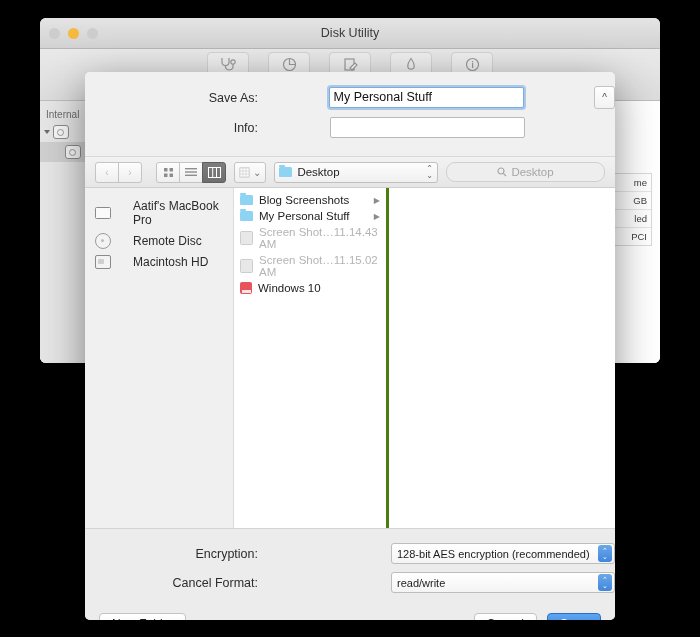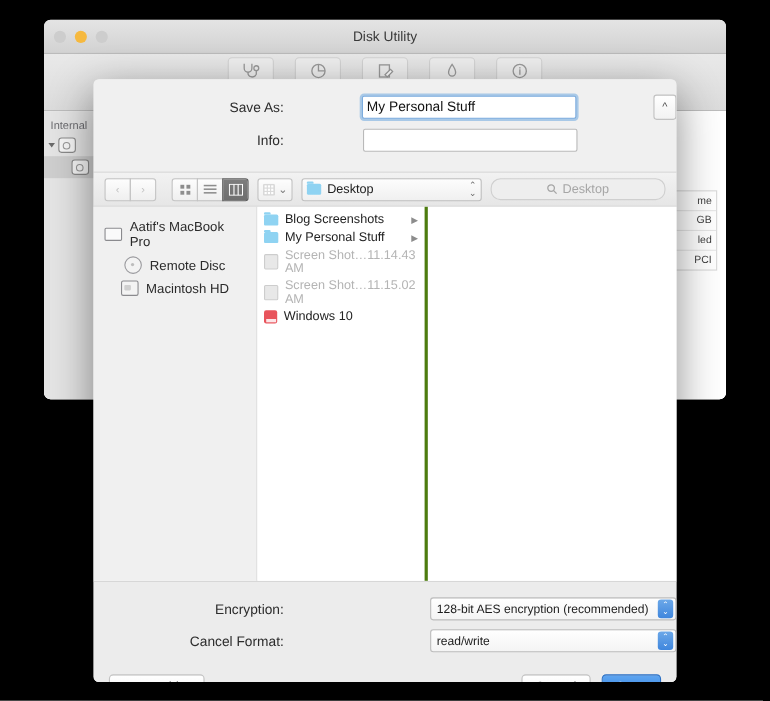--- a/index.html
+++ b/index.html
@@ -113,21 +113,21 @@
     width:157px;height:18px;border:1px solid #cfcfcf;border-radius:9px;background:#eeeeee;
     display:flex;align-items:center;justify-content:center;gap:4px;font-size:11.5px;color:#a6a6a6;
     margin-left:auto;
   }
   .browser{display:flex;height:340px;background:#fff;}
   .places{
     width:148px;background:#f0f0f0;border-right:1px solid #dcdcdc;padding-top:8px;
   }
   .places-head{font-size:10px;color:#8a8a8e;padding:0 10px 4px 10px;}
   .place{
-    display:flex;align-items:center;gap:7px;padding:3px 10px;font-size:12px;color:#2a2a2a;justify-content:center;
+    display:flex;align-items:center;gap:22px;padding:3px 10px;font-size:12px;color:#2a2a2a;
   }
   .ico-laptop{width:14px;height:10px;border:1.4px solid #8a8a8e;border-radius:1.5px;background:#fafafa;flex:none;}
   .ico-disc{width:14px;height:14px;border:1.5px solid #9a9a9e;border-radius:50%;background:#f3f3f3;flex:none;position:relative;}
   .ico-disc:after{content:"";position:absolute;left:4.5px;top:4.5px;width:3px;height:3px;border-radius:50%;background:#bdbdbd;}
   .ico-hd{width:14px;height:12px;border:1.4px solid #8a8a8e;border-radius:2px;background:#f3f3f3;flex:none;position:relative;}
   .ico-hd:after{content:"";position:absolute;left:2px;top:3px;width:6px;height:5px;background:#cfcfcf;border-radius:1px;}
   .column{
     width:152px;border-right:3px solid #4d7c0f;background:#fff;padding-top:4px;
   }
   .frow{

